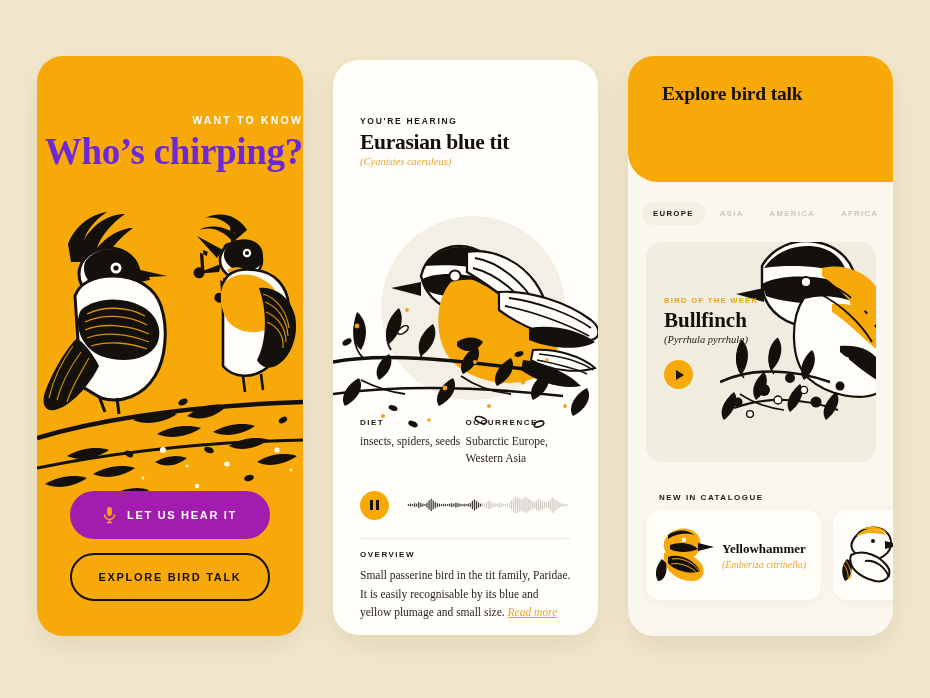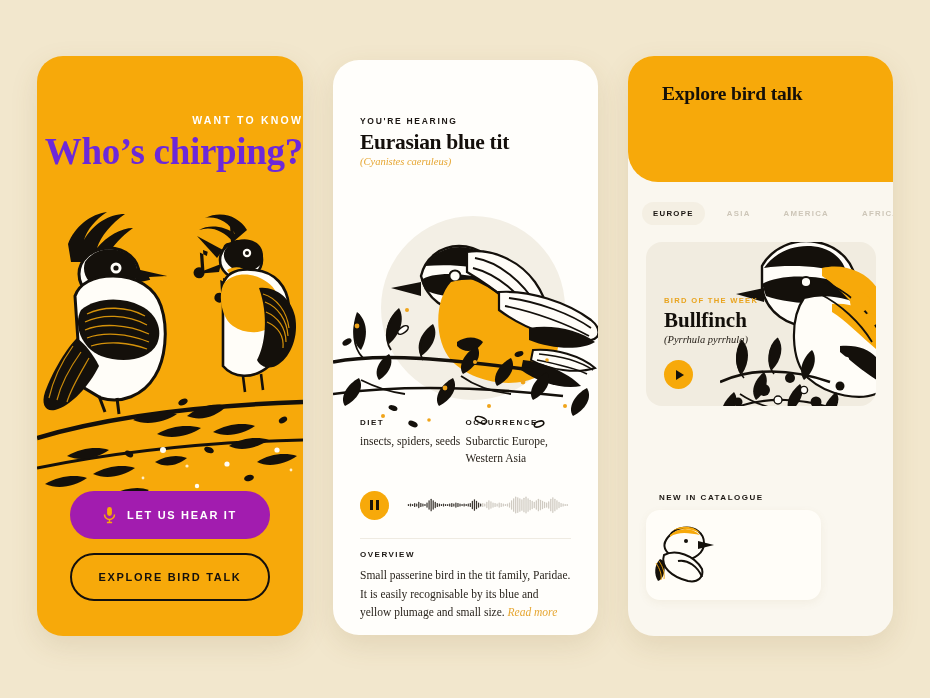--- a/index.html
+++ b/index.html
@@ -50,41 +50,41 @@
   .circ-btn { width:29px; height:29px; border-radius:50%; background:#f7a90a;
               display:flex; align-items:center; justify-content:center; flex:0 0 auto;
               cursor:pointer; }
   .pausebars { display:flex; gap:3px; }
   .pausebars i { display:block; width:2.6px; height:10px; background:#1a1208; }
   .wave { flex:1; height:34px; }
   .divider { position:absolute; left:27px; right:27px; top:478px; height:1px; background:#efebe2; }
   .ov-label { top:490px; font-size:8px; font-weight:700; letter-spacing:1.5px; color:#1c1713; }
   .ov-text { top:506px; font-family:"Liberation Serif", serif; font-size:11.5px;
              line-height:1.62; color:#2b251e; }
-  .readmore { font-style:italic; color:#e6a632; cursor:pointer; }
+  .readmore { font-style:italic; color:#e6a632; cursor:pointer;text-decoration:underline; }
 
   
   #screen3 { left:628px; top:56px; width:265px; height:580px; background:#faf7ef; }
   .s3-header { position:absolute; left:0; top:0; width:265px; height:126px;
                background:#f7a90a; border-bottom-left-radius:30px; }
   .s3-title { position:absolute; left:34px; top:27px; font-family:"Liberation Serif", serif;
               font-weight:700; font-size:19.5px; color:#151009; letter-spacing:-.2px; }
   .searchbar { position:absolute; left:18px; top:70px; width:232px; height:32px;
                background:#fffdf8; border-radius:17px; display:flex; align-items:center;
                padding:0 14px; cursor:text; }
   .searchbar input { border:0; outline:0; background:transparent; flex:1;
                      font-family:"Liberation Serif", serif; font-size:10.5px; color:#6d675e; }
   .searchbar input::placeholder { color:#8d867a; }
   .srch-ico { width:13px; height:13px; flex:0 0 auto; }
   .tabs { position:absolute; left:14px; top:146px; display:flex; align-items:center;
-          gap:11px; white-space:nowrap; }
+          gap:4px; white-space:nowrap; }
   .tab { font-size:7.8px; font-weight:700; letter-spacing:1.3px; color:#cdc6b8;
          padding:7px 11px; border-radius:13px; cursor:pointer; }
   .tab.active { background:#f4efe3; color:#191410; }
-  .botw { position:absolute; left:18px; top:186px; width:230px; height:164px;
+  .botw { position:absolute; left:18px; top:186px; width:230px; height:220px;
           background:#f1ece0; border-radius:16px; overflow:hidden; }
   .botw-art { position:absolute; right:-4px; top:0; width:160px; height:190px; }
   .botw-kicker { position:absolute; left:18px; top:54px; font-size:7.6px; font-weight:700;
                  letter-spacing:1.3px; color:#e9a41f; }
   .botw-name { position:absolute; left:18px; top:66px; font-family:"Liberation Serif", serif;
                font-weight:700; font-size:21px; color:#130f0a; }
   .botw-latin { position:absolute; left:18px; top:92px; font-family:"Liberation Serif", serif;
                 font-style:italic; font-size:10.5px; color:#201a13; }
   .botw-play { position:absolute; left:18px; top:118px; width:29px; height:29px;
                border-radius:50%; background:#f7a90a; display:flex; align-items:center;
@@ -476,20 +476,42 @@
       <div class="botw-name">Bullfinch</div>
       <div class="botw-latin">(Pyrrhula pyrrhula)</div>
       <div class="botw-play">
         <span class="tri"></span>
       </div>
     </div>
 
     <div class="cat-label">NEW IN CATALOGUE</div>
 
     <div class="catrow">
+      <div class="catcard">
+        <svg class="thumb" viewBox="0 0 62 60">
+          <g fill="#14100b">
+            <path d="M16 8 C24 2 36 2 42 8 C48 14 48 24 42 30 C34 38 20 38 14 30 C8 24 8 14 16 8 Z" fill="#f7a90a"></path>
+            <path d="M14 10 C22 4 34 4 40 10 C34 8 22 8 14 14 Z"></path>
+            <path d="M16 20 C26 16 38 18 44 24 C36 28 22 28 16 24 Z"></path>
+            <circle cx="30" cy="15" r="2.2" fill="#fffdf8"></circle>
+            <path d="M44 18 L60 22 L44 26 Z"></path>
+            <path d="M10 28 C22 24 40 28 48 40 C52 48 48 56 38 56 C22 56 8 44 10 28 Z" fill="#f7a90a"></path>
+            <path d="M14 32 C24 28 40 34 46 46 C38 50 20 46 14 38 Z"></path>
+            <g stroke="#f7a90a" stroke-width="1" fill="none">
+              <path d="M18 34 C28 32 40 38 45 46"></path>
+              <path d="M17 39 C27 37 38 42 44 49"></path>
+            </g>
+            <path d="M8 34 C2 40 0 50 4 56 C10 56 14 48 12 38 Z"></path>
+          </g>
+        </svg>
+        <div>
+          <div class="cat-name">Yellowhammer</div>
+          <div class="cat-latin">(Emberiza citrinella)</div>
+        </div>
+      </div>
 
       <div class="catcard">
         <svg class="thumb" viewBox="0 0 62 60">
           <g fill="#14100b">
             <path d="M16 10 C22 2 36 0 44 6 C52 12 52 24 44 30 C34 38 20 36 14 28 C8 22 10 16 16 10 Z" fill="#fffdf8" stroke="#14100b" stroke-width="2"></path>
             <path d="M16 10 C24 2 38 2 46 10 C36 8 24 6 16 12 Z" fill="#f7a90a"></path>
             <path d="M18 6 C26 0 40 0 46 8 C38 4 26 2 18 6 Z" fill="#f7a90a"></path>
             <circle cx="32" cy="16" r="2" fill="#14100b"></circle>
             <path d="M44 16 L60 20 L44 24 Z"></path>
             <path d="M10 30 C22 24 40 30 48 44 C50 52 44 58 34 56 C18 52 6 42 10 30 Z" fill="#fffdf8" stroke="#14100b" stroke-width="2"></path>

